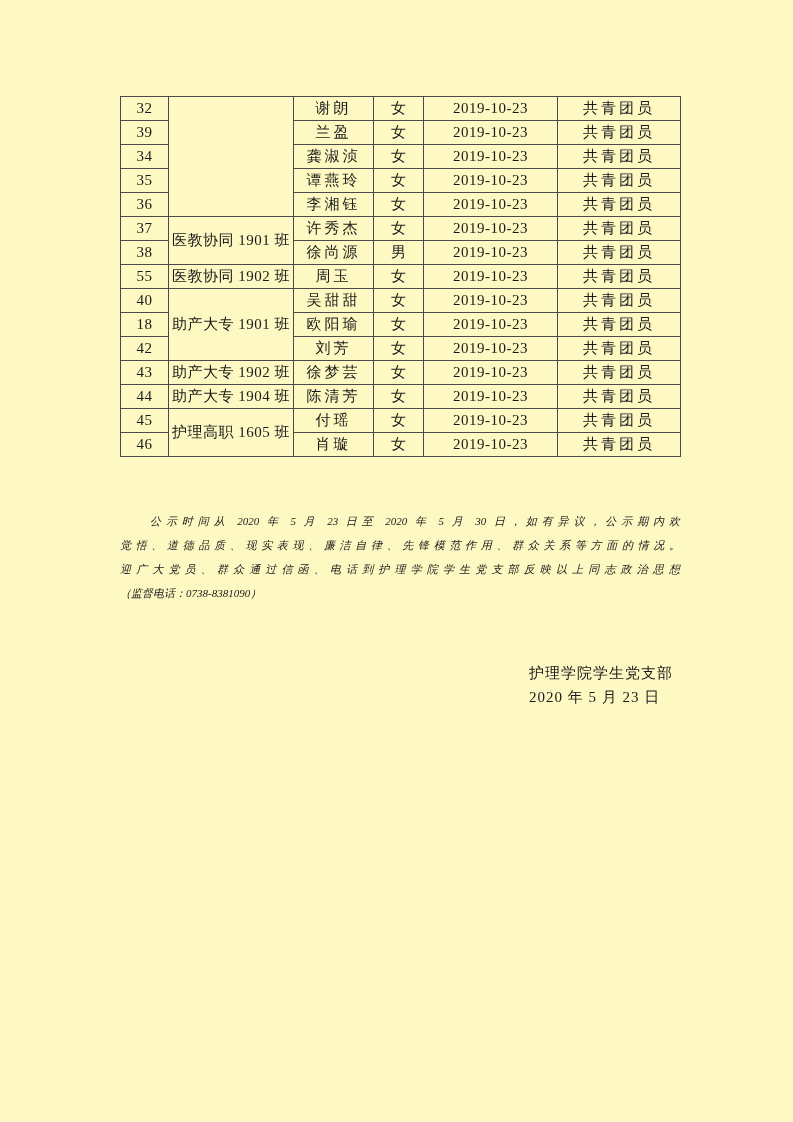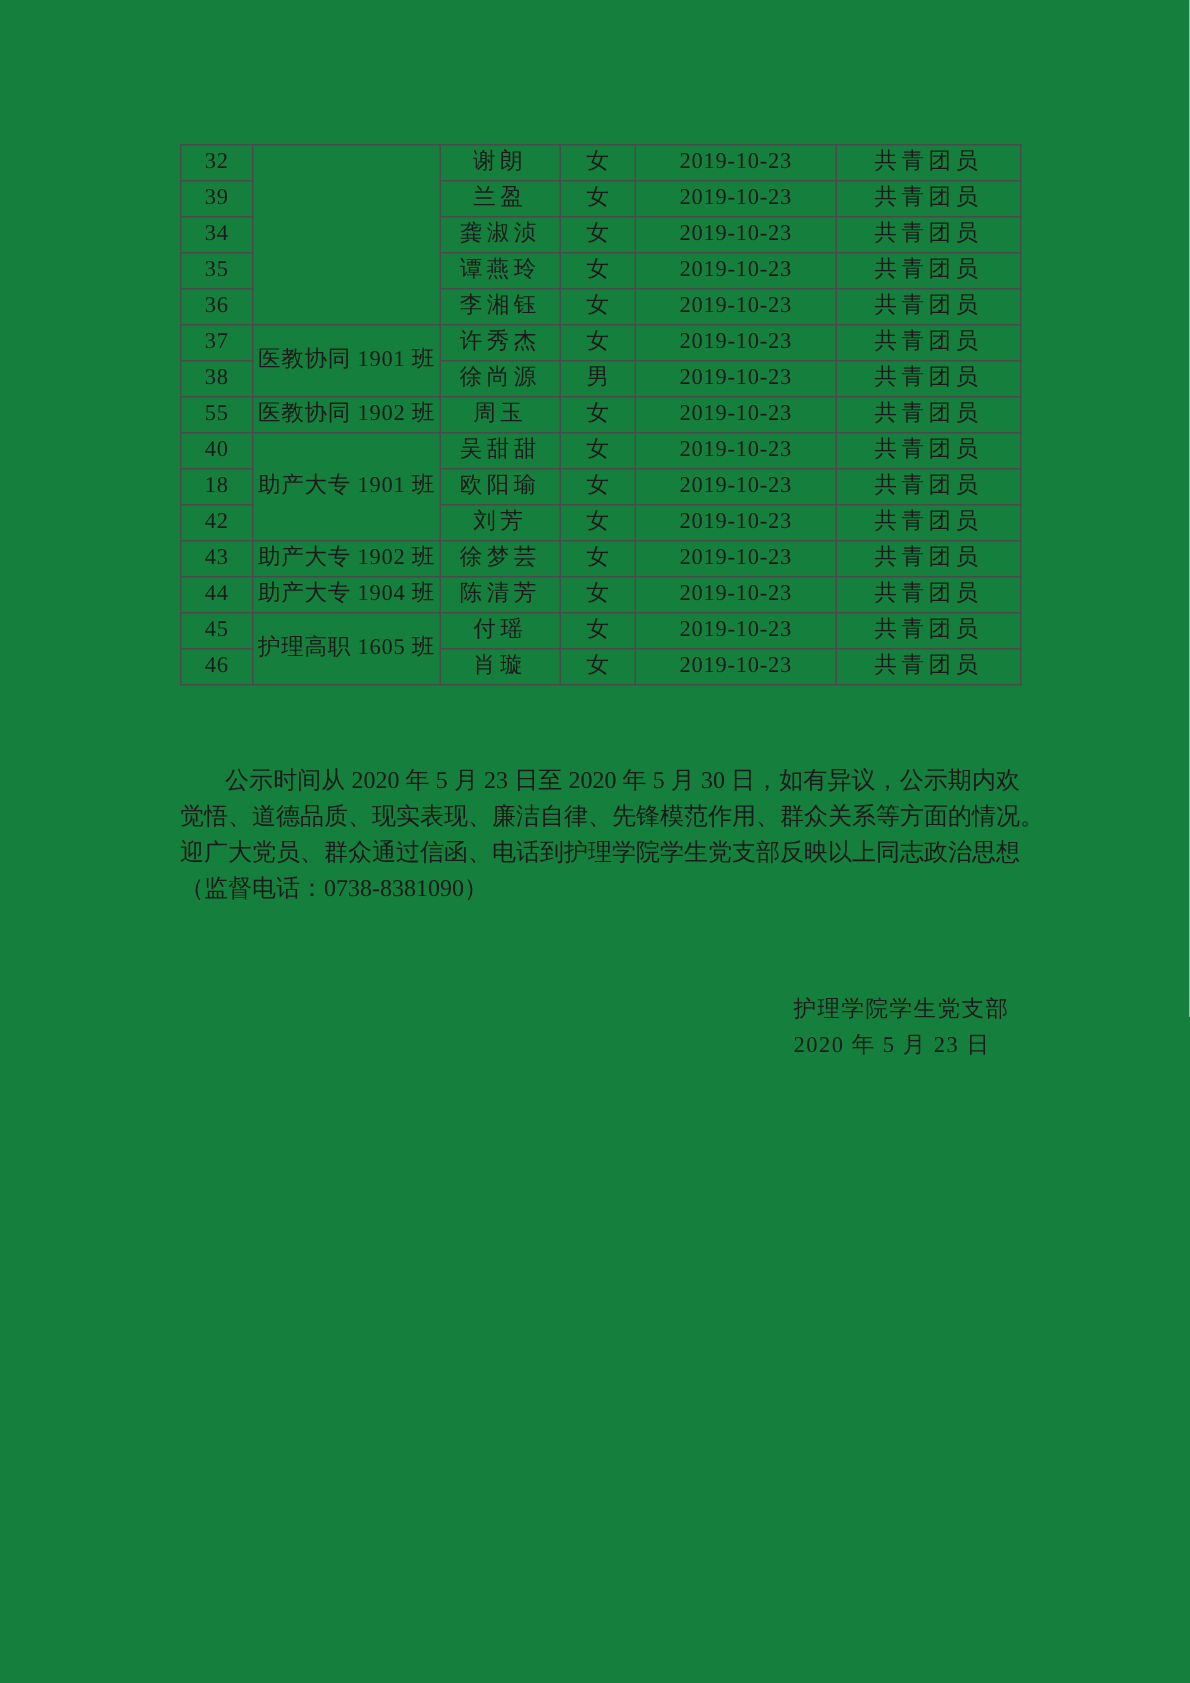--- a/index.html
+++ b/index.html
@@ -5,21 +5,21 @@
   * { margin: 0; padding: 0; box-sizing: border-box; }
   html, body { background: #ffffff; }
   body {
     font-family: "Liberation Serif", "DejaVu Serif", serif;
     color: #1a1a1a;
   }
   .page {
     position: relative;
     width: 793px;
     height: 1122px;
-    background: #15803d;
+    background: #fef9c3;
     overflow: hidden;
   }
 
   
   table.roster {
     position: absolute;
     left: 120px;
     top: 96px;
     width: 560px;
     border-collapse: collapse;
@@ -42,22 +42,23 @@
   td.col-gender { letter-spacing: 0; }
   td.col-date   { letter-spacing: 0.5px; }
   td.col-status { letter-spacing: 3px; }
 
   
   .notice {
     position: absolute;
     left: 120px;
     top: 509px;
     width: 560px;
-    font-size: 16px;
+    font-size: 11px;
     line-height: 24px;
+    font-style: italic;
   }
   .notice-line {
     text-align: justify;
     text-align-last: justify;
     white-space: nowrap;
   }
   .notice-line.first { text-indent: 30px; }
   .notice-line.last  { text-align: center; text-align-last: left; }
 
   

